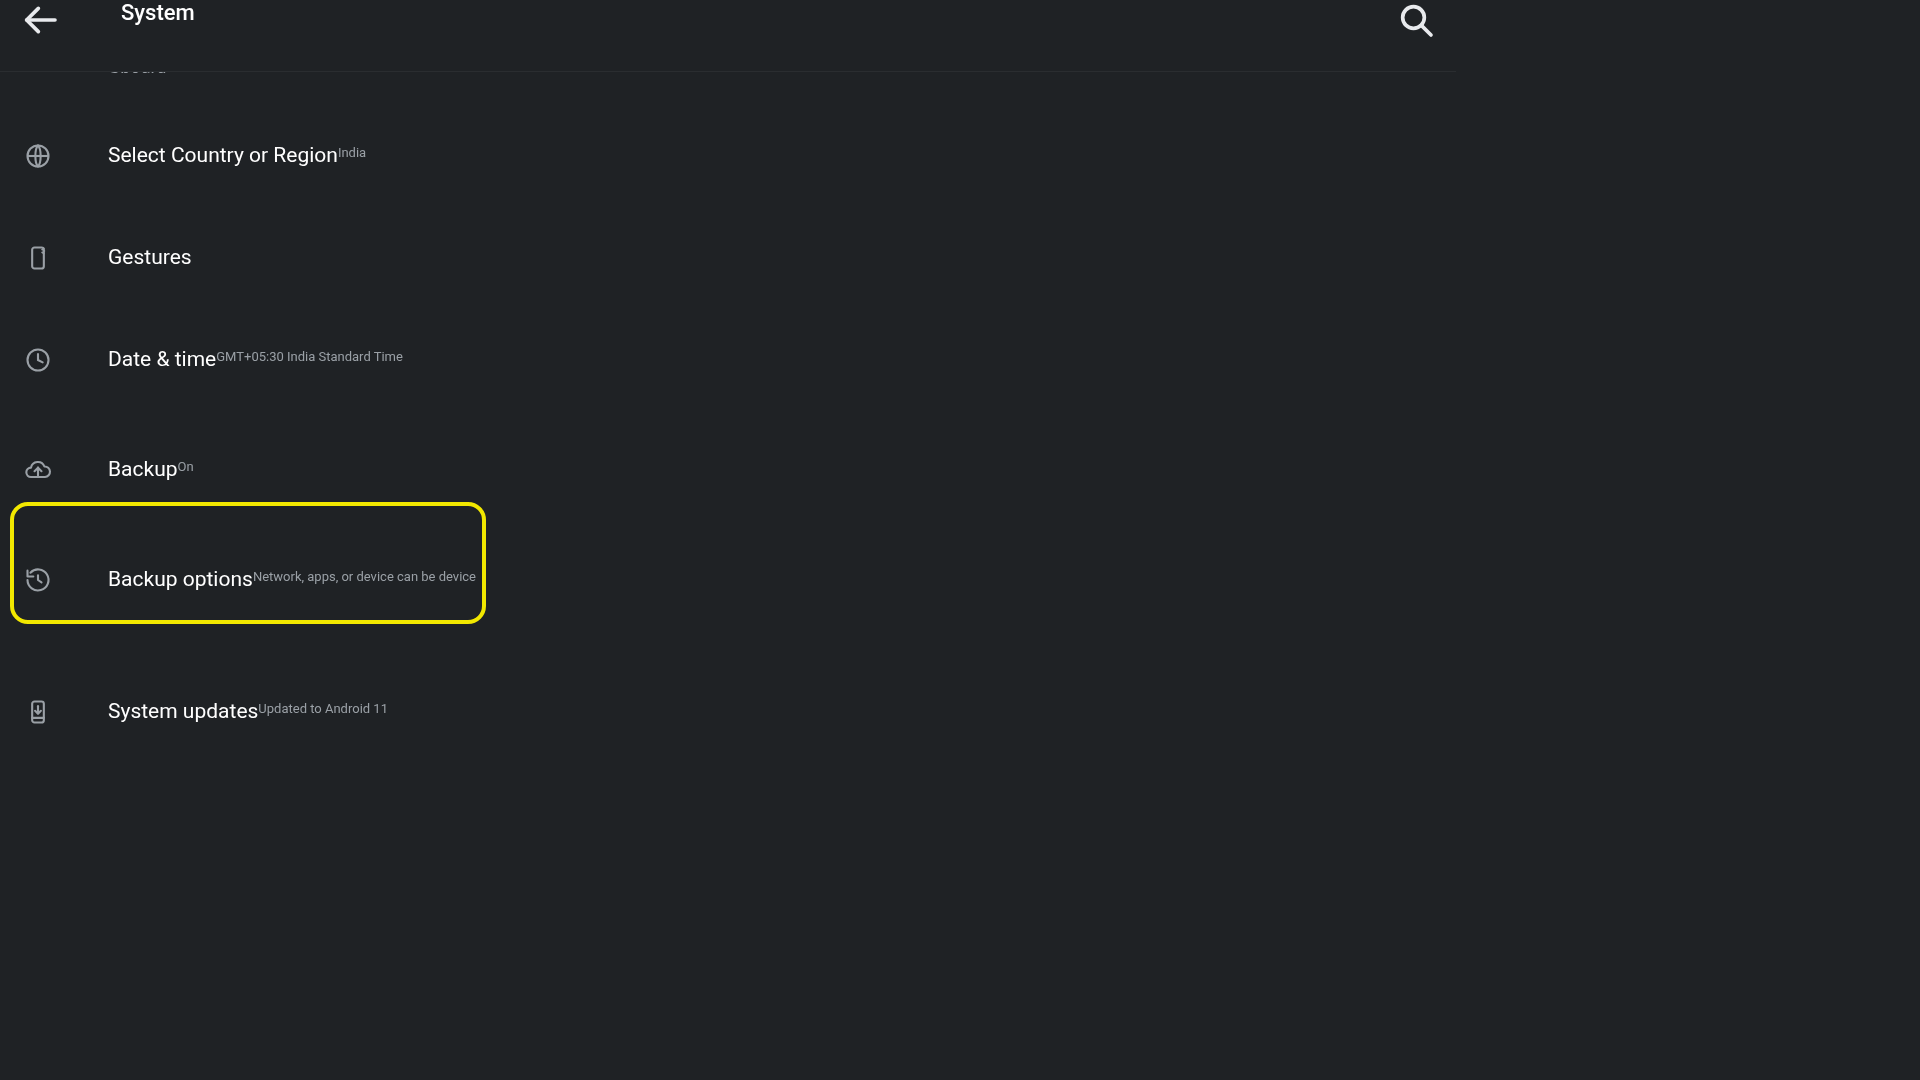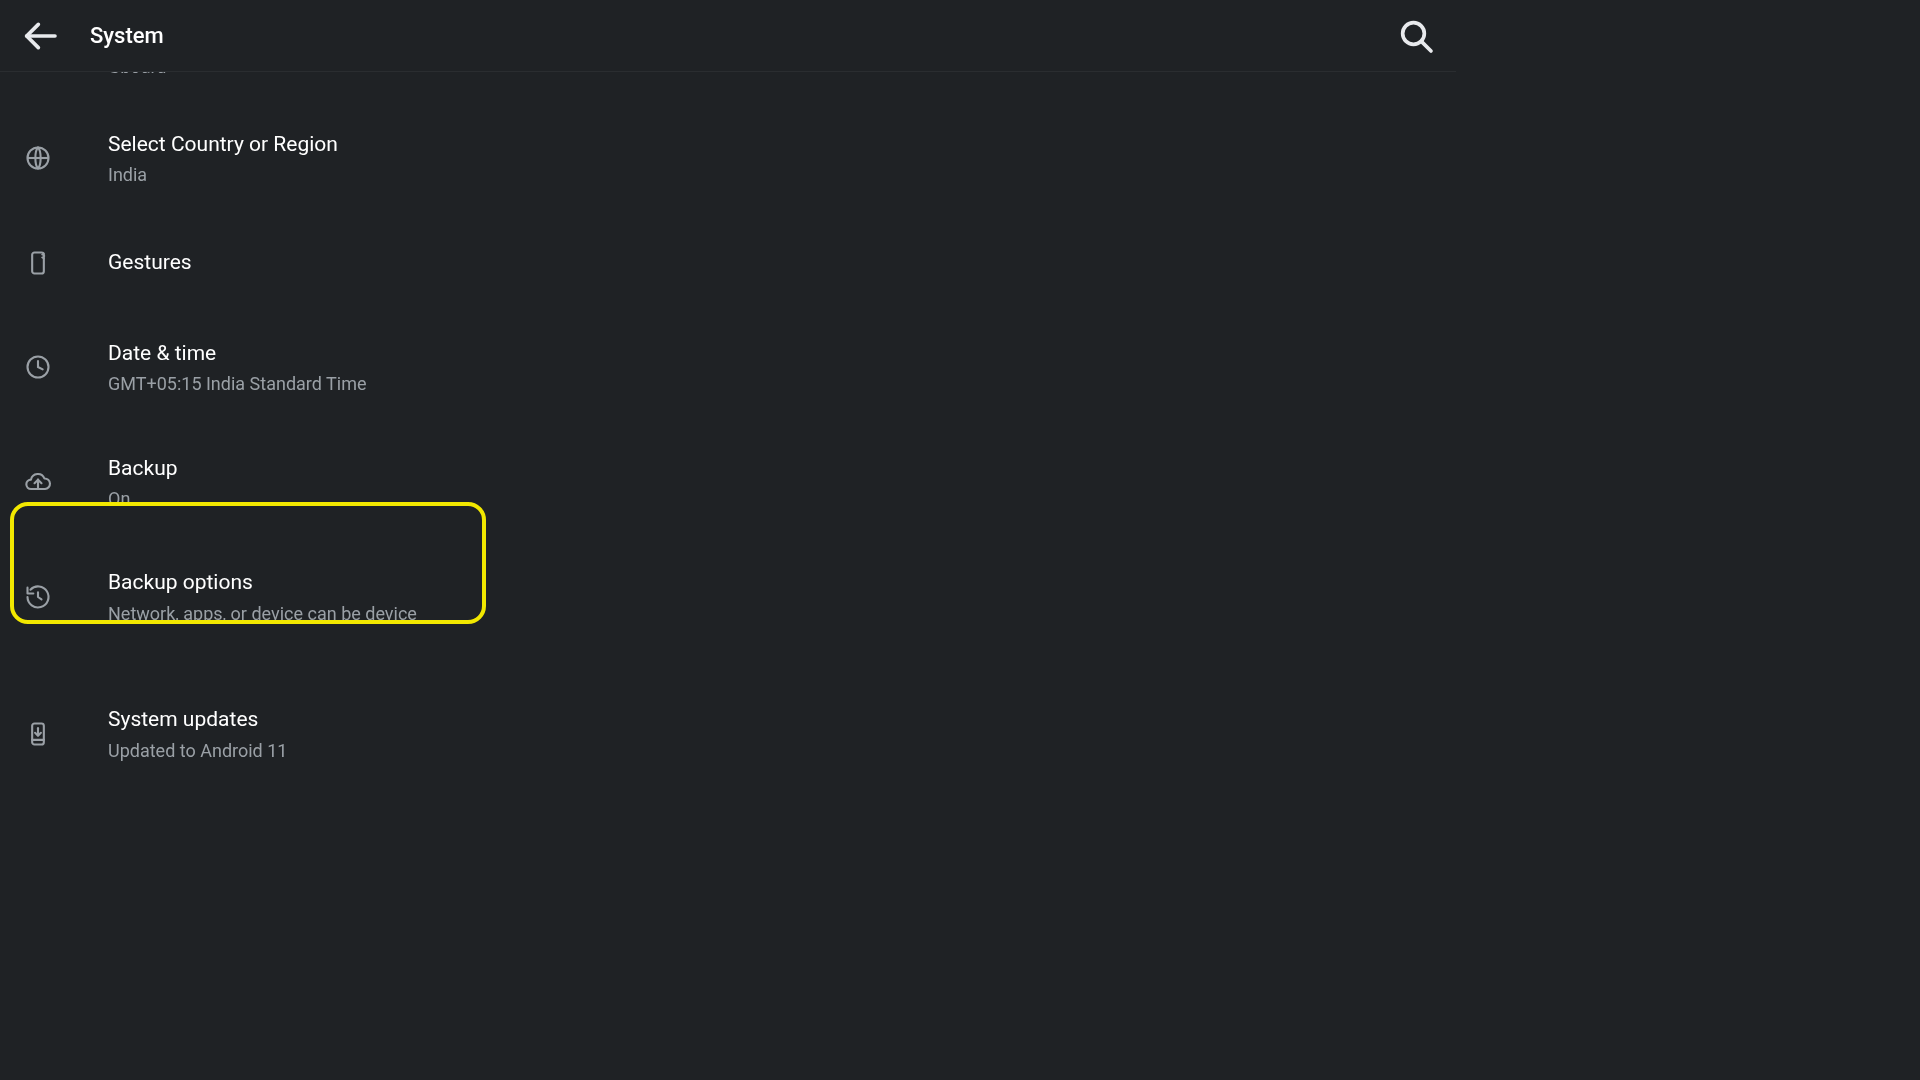--- a/index.html
+++ b/index.html
@@ -11,24 +11,25 @@
       width: 1456px;
       height: 816px;
       background: #1f2225;
       font-family: Roboto, Arial, sans-serif;
       color: #e8eaed;
       overflow: hidden;
     }
     .header {
       height: 72px;
       display: flex;
-      align-items: center;
+      align-items: flex-start;
       padding: 0 20px;
       border-bottom: 1px solid rgba(255,255,255,0.05);
       position: relative;
+      gap: 31px;
     }
     .back-btn {
       width: 40px;
       height: 40px;
       display: flex;
       align-items: center;
       justify-content: center;
       cursor: pointer;
       margin-right: 30px;
     }
@@ -81,31 +82,31 @@
       align-items: center;
       justify-content: flex-start;
       flex-shrink: 0;
     }
     .icon-slot svg {
       width: 28px;
       height: 28px;
     }
     .item-text {
       display: flex;
-      flex-direction: column;
+      flex-direction: row;
       justify-content: center;
     }
     .item-title {
       font-size: 21px;
       color: #ffffff;
       font-weight: 400;
       line-height: 1.4;
     }
     .item-subtitle {
-      font-size: 18px;
+      font-size: 13px;
       color: #9aa0a6;
       margin-top: 4px;
       line-height: 1.3;
     }
     .highlight-box {
       position: absolute;
       border: 4px solid #f2e800;
       border-radius: 18px;
       pointer-events: none;
     }
@@ -170,21 +171,21 @@
       <div class="gap"></div>
       <div class="list-item">
         <div class="icon-slot">
           <svg viewBox="0 0 24 24" fill="none" stroke="#9aa0a6" stroke-width="1.8" stroke-linecap="round">
       <circle cx="12" cy="12" r="9"></circle>
       <polyline points="12 7 12 12 16 14"></polyline>
     </svg>
         </div>
         <div class="item-text">
           <div class="item-title">Date &amp; time</div>
-          <div class="item-subtitle">GMT+05:15 India Standard Time</div>
+          <div class="item-subtitle">GMT+05:30 India Standard Time</div>
         </div>
       </div>
       <div class="gap"></div>
       <div class="list-item">
         <div class="icon-slot">
           <svg viewBox="0 0 24 24" fill="none" stroke="#9aa0a6" stroke-width="1.8" stroke-linecap="round" stroke-linejoin="round">
       <path d="M6 18 a4 4 0 0 1 0 -8 a6 6 0 0 1 11.5 -1 A4.5 4.5 0 0 1 18 18 Z"></path>
       <polyline points="9 13 12 10 15 13"></polyline>
       <line x1="12" y1="10" x2="12" y2="17"></line>
     </svg>

